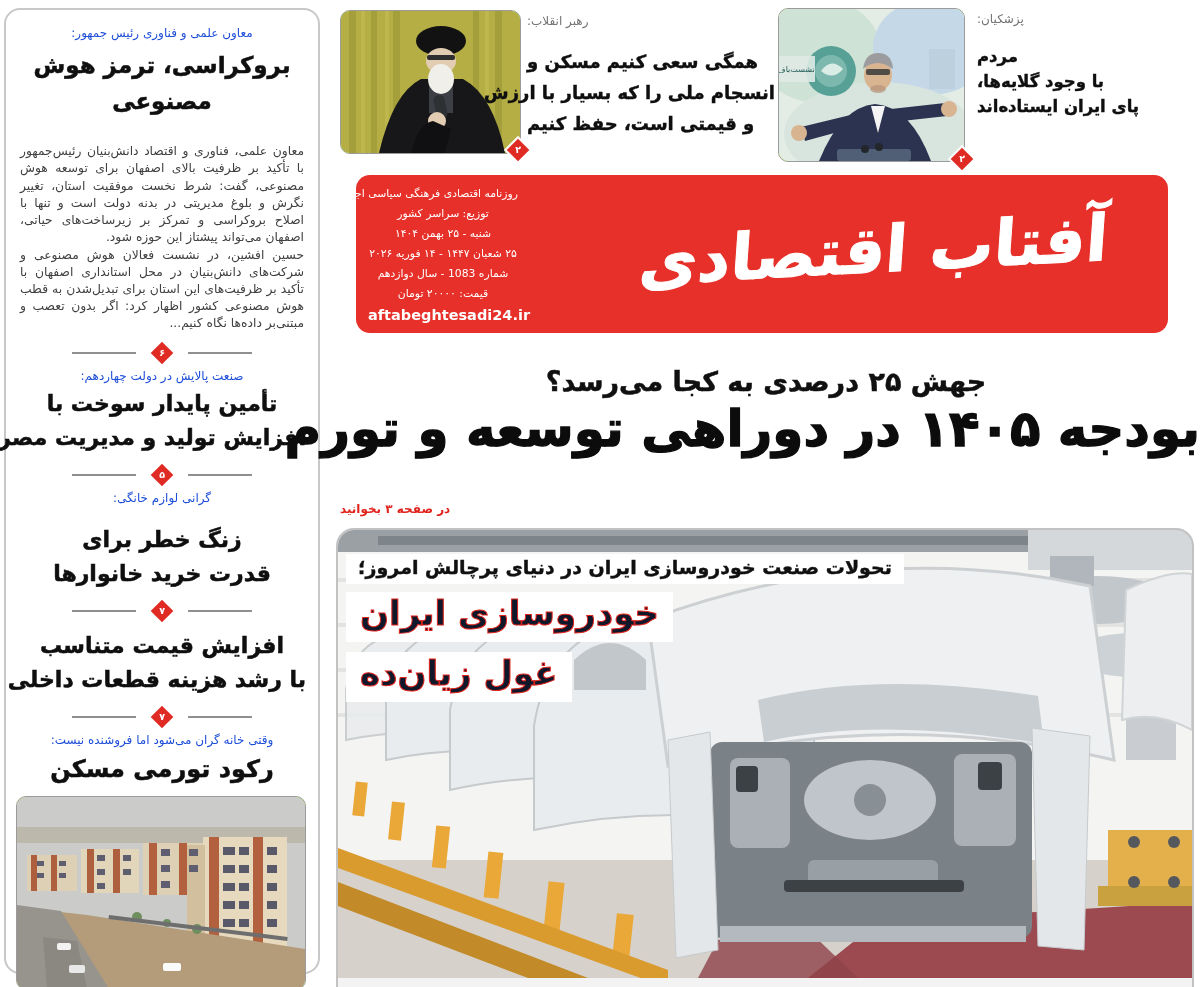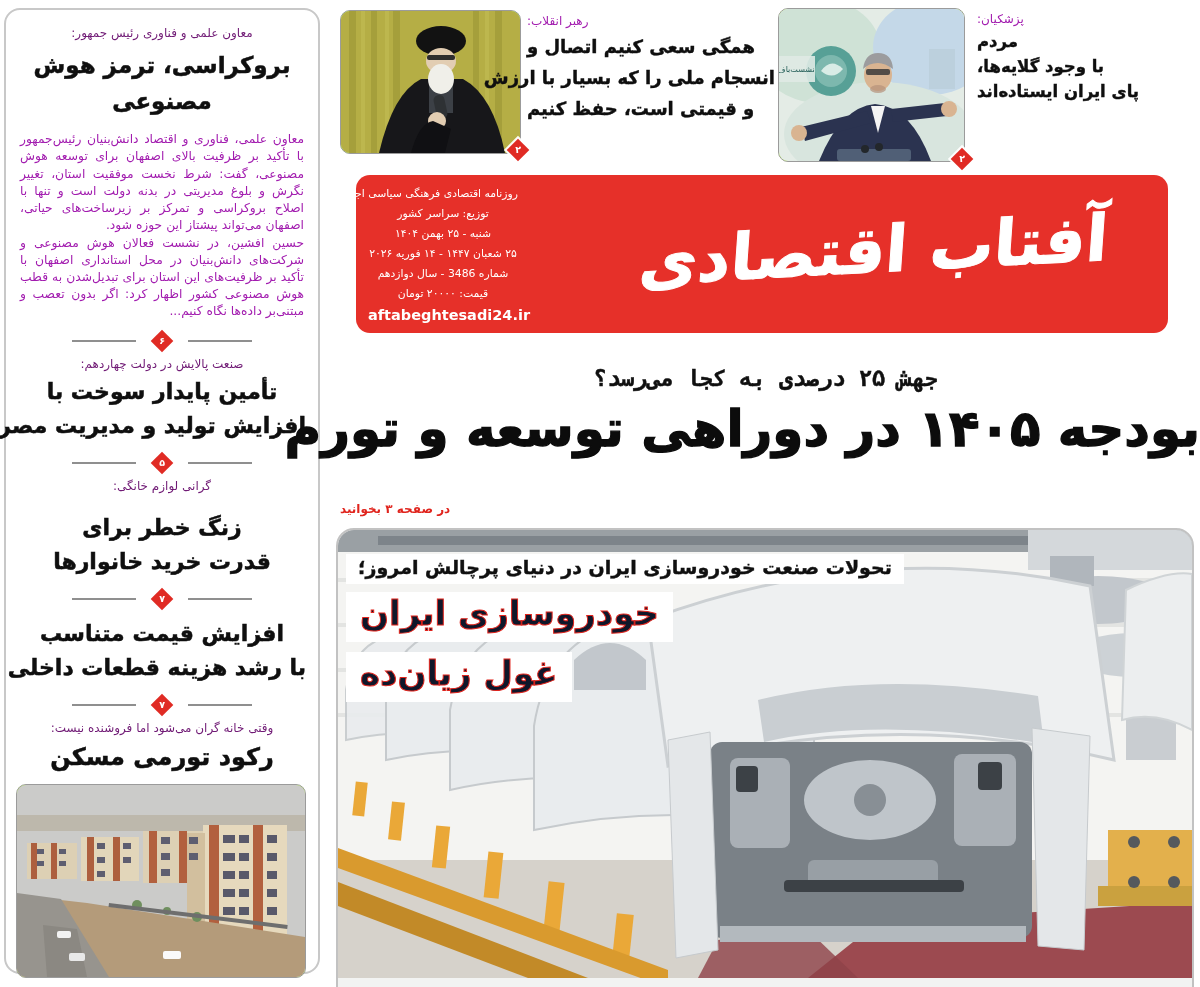--- a/index.html
+++ b/index.html
@@ -6,61 +6,61 @@
   .page{
     position:relative;width:1200px;height:987px;background:#fff;overflow:hidden;
     font-family:"DejaVu Sans",sans-serif;direction:rtl;
   }
   
   .left-col{
     position:absolute;left:4px;top:8px;width:316px;height:966px;
     border:2px solid #c8c8c8;border-radius:16px;box-sizing:border-box;
     padding:10px 12px 6px;text-align:center;background:#fff;
   }
-  .kicker{font-size:12px;color:#701a75;margin-top:4px;line-height:1.5;}
+  .kicker{font-size:12px;color:#1d4ed8;margin-top:4px;line-height:1.5;}
   .a-head{font-size:22px;font-weight:bold;color:#0f0f0f;line-height:1.55;
           -webkit-text-stroke:.5px #0f0f0f;margin-top:2px;}
   .a-head .ln{display:block;white-space:nowrap;}
   .a1-head{font-size:23px;margin-top:6px;}
   .a5-head{font-size:24px;}
-  .body-text{font-size:12.3px;line-height:1.4;text-align:justify;color:#a21caf;margin:12px 2px 0;}
+  .body-text{font-size:12.3px;line-height:1.4;text-align:justify;color:#404040;margin:24px 2px 0;}
   .body-text p{margin:0;}
   .divider{display:flex;align-items:center;justify-content:center;margin:12px 0 6px;}
   .divider .dline{width:64px;height:2px;background:#8f8f8f;margin:0 18px;flex:0 0 auto;}
   .diamond{width:16px;height:16px;background:#e02b24;transform:rotate(45deg);
            display:flex;align-items:center;justify-content:center;flex:0 0 auto;
            box-shadow:0 0 0 2px rgba(255,255,255,.95);}
   .diamond b{transform:rotate(-45deg);color:#fff;font-size:9.5px;font-weight:bold;line-height:1;}
   .photo-frame{border:1px solid #9b9b9b;border-radius:10px;overflow:hidden;background:#bef264;}
   .housing-photo{width:288px;height:192px;margin:8px auto 0;}
   
   .abs{position:absolute;}
   .kh-photo{left:340px;top:10px;width:179px;height:142px;}
   .pz-photo{left:778px;top:8px;width:185px;height:152px;}
   .corner-badge{position:absolute;}
   .quote-block{position:absolute;text-align:left;color:#0f0f0f;}
   .kh-text{left:527px;top:14px;width:248px;}
   .pz-text{left:977px;top:12px;width:220px;}
-  .quote-kicker{font-size:12px;color:#a21caf;margin-bottom:3px;}
+  .quote-kicker{font-size:12px;color:#737373;margin-bottom:18px;}
   .kh-text .qlines{font-size:18px;font-weight:bold;line-height:31px;-webkit-text-stroke:.4px #0f0f0f;}
   .pz-text .qlines{font-size:16.5px;font-weight:bold;line-height:25px;-webkit-text-stroke:.4px #0f0f0f;}
   .qlines .ln{display:block;white-space:nowrap;}
   
   .masthead{left:356px;top:175px;width:812px;height:158px;border-radius:14px;background:#e63029;}
   .mast-info{position:absolute;left:12px;top:9px;width:150px;color:#fff;
              font-size:10.8px;line-height:20px;text-align:center;}
   .mast-info .iln{display:block;white-space:nowrap;}
   .mast-site{display:block;font-weight:bold;font-size:14.5px;direction:ltr;margin-top:1px;}
   .logo{position:absolute;right:60px;top:50%;
         transform:translateY(-55%) rotate(-3deg) skewX(-7deg);
         font-size:64px;font-weight:bold;color:#fff;white-space:nowrap;
         -webkit-text-stroke:1px #fff;}
   
   .lead-kicker{left:332px;top:366px;width:868px;text-align:center;
-               font-size:22px;font-weight:bold;color:#101010;font-family:Liberation Mono, monospace;-webkit-text-stroke:.5px #101010;}
+               font-size:27px;font-weight:bold;color:#101010;-webkit-text-stroke:.5px #101010;}
   .lead-head{left:332px;top:400px;width:868px;text-align:center;
              font-size:50px;font-weight:bold;color:#0c0c0c;
              -webkit-text-stroke:1.3px #0c0c0c;letter-spacing:-1px;white-space:nowrap;}
   .read-more{left:340px;top:502px;font-size:12px;font-weight:bold;color:#e0241d;}
   
   .main-photo{left:336px;top:528px;width:858px;height:548px;border:2px solid #c2c2c2;
               border-radius:18px;overflow:hidden;box-sizing:border-box;background:#f2f3f2;}
   .main-photo svg{display:block;}
   .strap{position:absolute;left:8px;top:24px;background:#fff;padding:2px 12px 6px;
          font-size:19px;font-weight:bold;color:#101010;white-space:nowrap;
@@ -251,21 +251,21 @@
       <circle cx="96" cy="110" r="9" fill="#e2cdb2"></circle>
       <path d="M70,142 Q78,112 92,110 L110,118 L104,142 Z" fill="#101013"></path>
     </svg>
   </div>
   <span class="diamond corner-badge" style="left:510px;top:142px;">
     <b>۲</b>
   </span>
   <div class="quote-block kh-text">
     <div class="quote-kicker">رهبر انقلاب:</div>
     <div class="qlines">
-      <span class="ln">همگی سعی کنیم اتصال و</span>
+      <span class="ln">همگی سعی کنیم مسکن و</span>
       <span class="ln">انسجام ملی را که بسیار با ارزش</span>
       <span class="ln">و قیمتی است، حفظ کنیم</span>
     </div>
   </div>
 
   <div class="abs photo-frame pz-photo">
     <svg width="185" height="152" viewBox="0 0 185 152">
       <rect width="185" height="152" fill="#e4ece6"></rect>
       <ellipse cx="40" cy="42" rx="62" ry="52" fill="#cfe2d6"></ellipse>
       <ellipse cx="152" cy="38" rx="58" ry="48" fill="#c4d8e8"></ellipse>
@@ -303,21 +303,21 @@
       <span class="ln">پای ایران ایستاده‌اند</span>
     </div>
   </div>
 
   <header class="abs masthead">
     <div class="mast-info">
       <span class="iln">روزنامه اقتصادی فرهنگی سیاسی اجتماعی</span>
       <span class="iln">توزیع: سراسر کشور</span>
       <span class="iln">شنبه - ۲۵ بهمن ۱۴۰۴</span>
       <span class="iln">۲۵ شعبان ۱۴۴۷ - ۱۴ فوریه ۲۰۲۶</span>
-      <span class="iln">شماره 3486 - سال دوازدهم</span>
+      <span class="iln">شماره 1083 - سال دوازدهم</span>
       <span class="iln">قیمت: ۲۰۰۰۰ تومان</span>
       <span class="mast-site">aftabeghtesadi24.ir</span>
     </div>
     <div class="logo">آفتاب اقتصادی</div>
   </header>
 
   <div class="abs lead-kicker">جهش ۲۵ درصدی به کجا می‌رسد؟</div>
   <h1 class="abs lead-head" style="margin:0;text-align:right;">بودجه ۱۴۰۵ در دوراهی توسعه و تورم</h1>
   <div class="abs read-more">در صفحه ۳ بخوانید</div>
 

